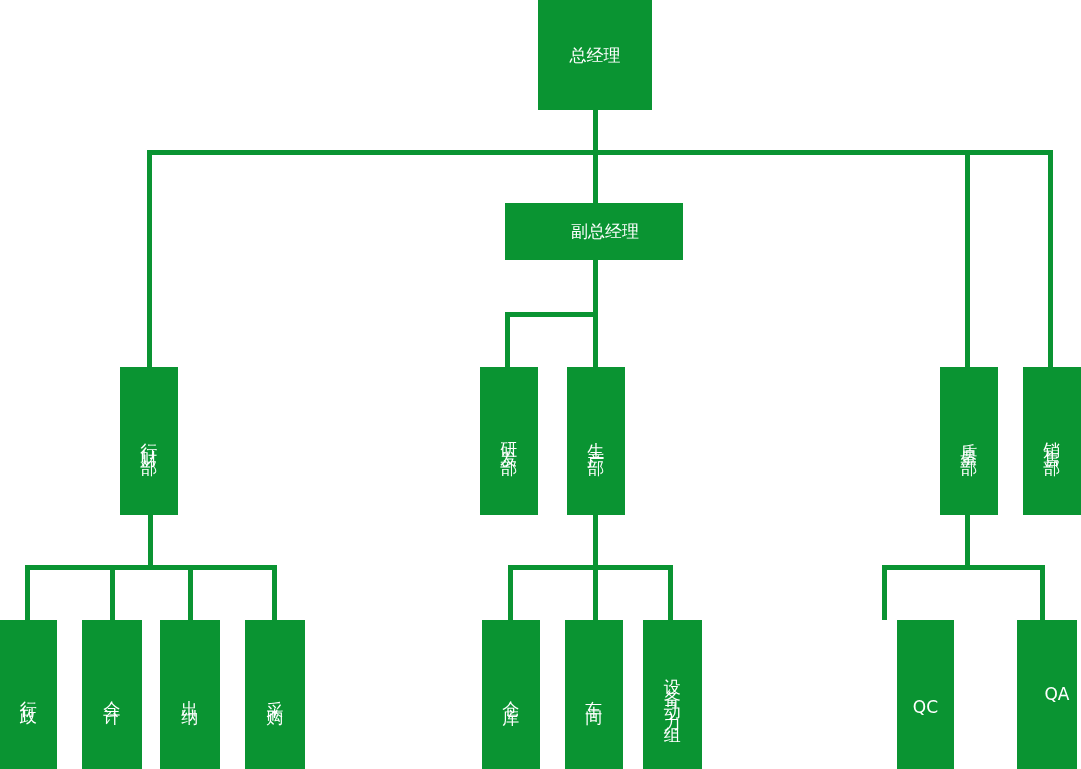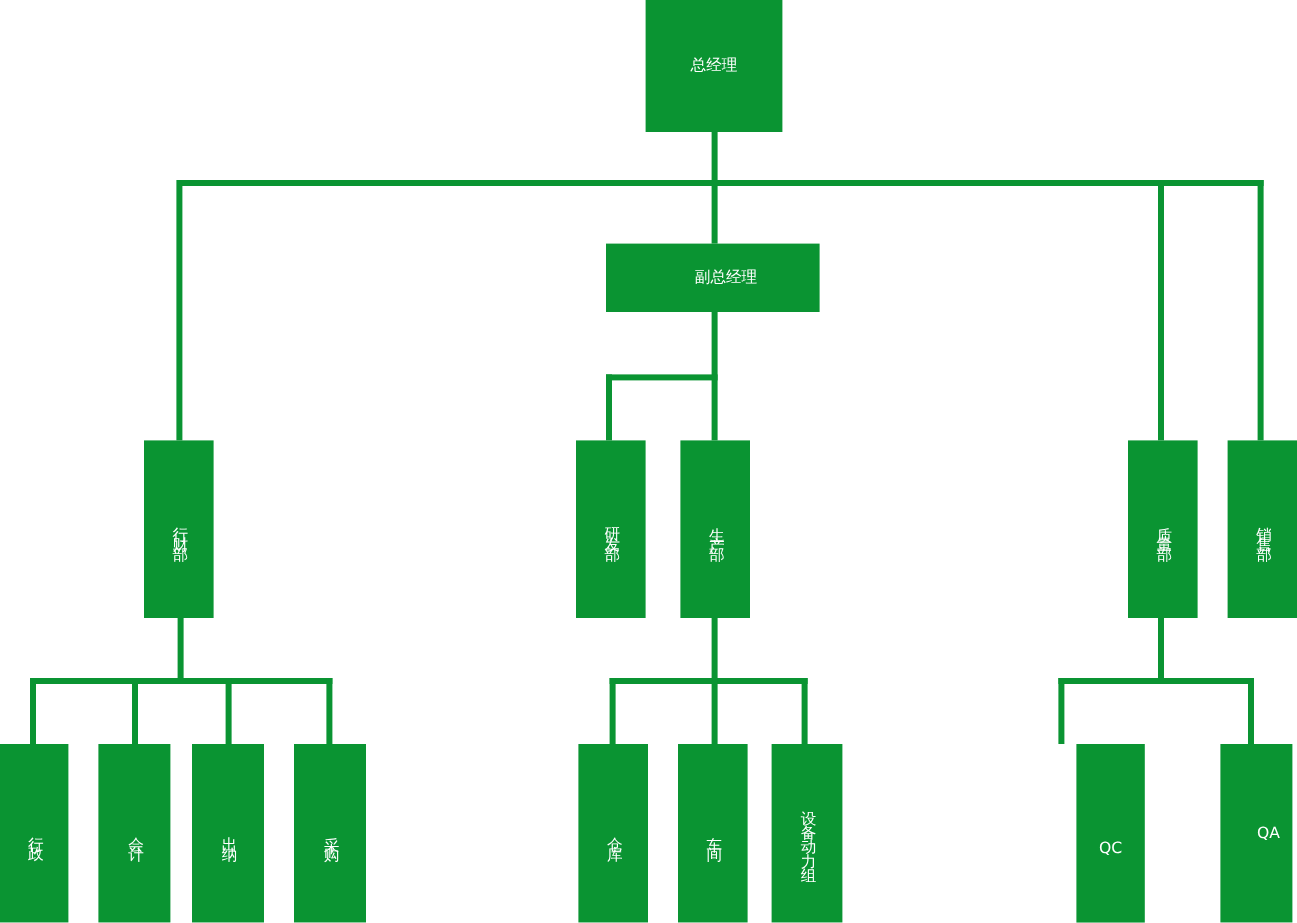--- a/index.html
+++ b/index.html
@@ -15,21 +15,21 @@
     background: #ffffff;
     overflow: hidden;
   }
   .node {
     position: absolute;
     background: #0a9432;
     color: #ffffff;
     display: flex;
     align-items: center;
     justify-content: center;
-    font-size: 13px;
+    font-size: 17px;
     font-weight: 500;
     line-height: 1.2;
     box-sizing: border-box;
     text-align: center;
   }
   .node .v-label {
     writing-mode: vertical-rl;
     text-orientation: upright;
     letter-spacing: 8px;
     white-space: nowrap;

